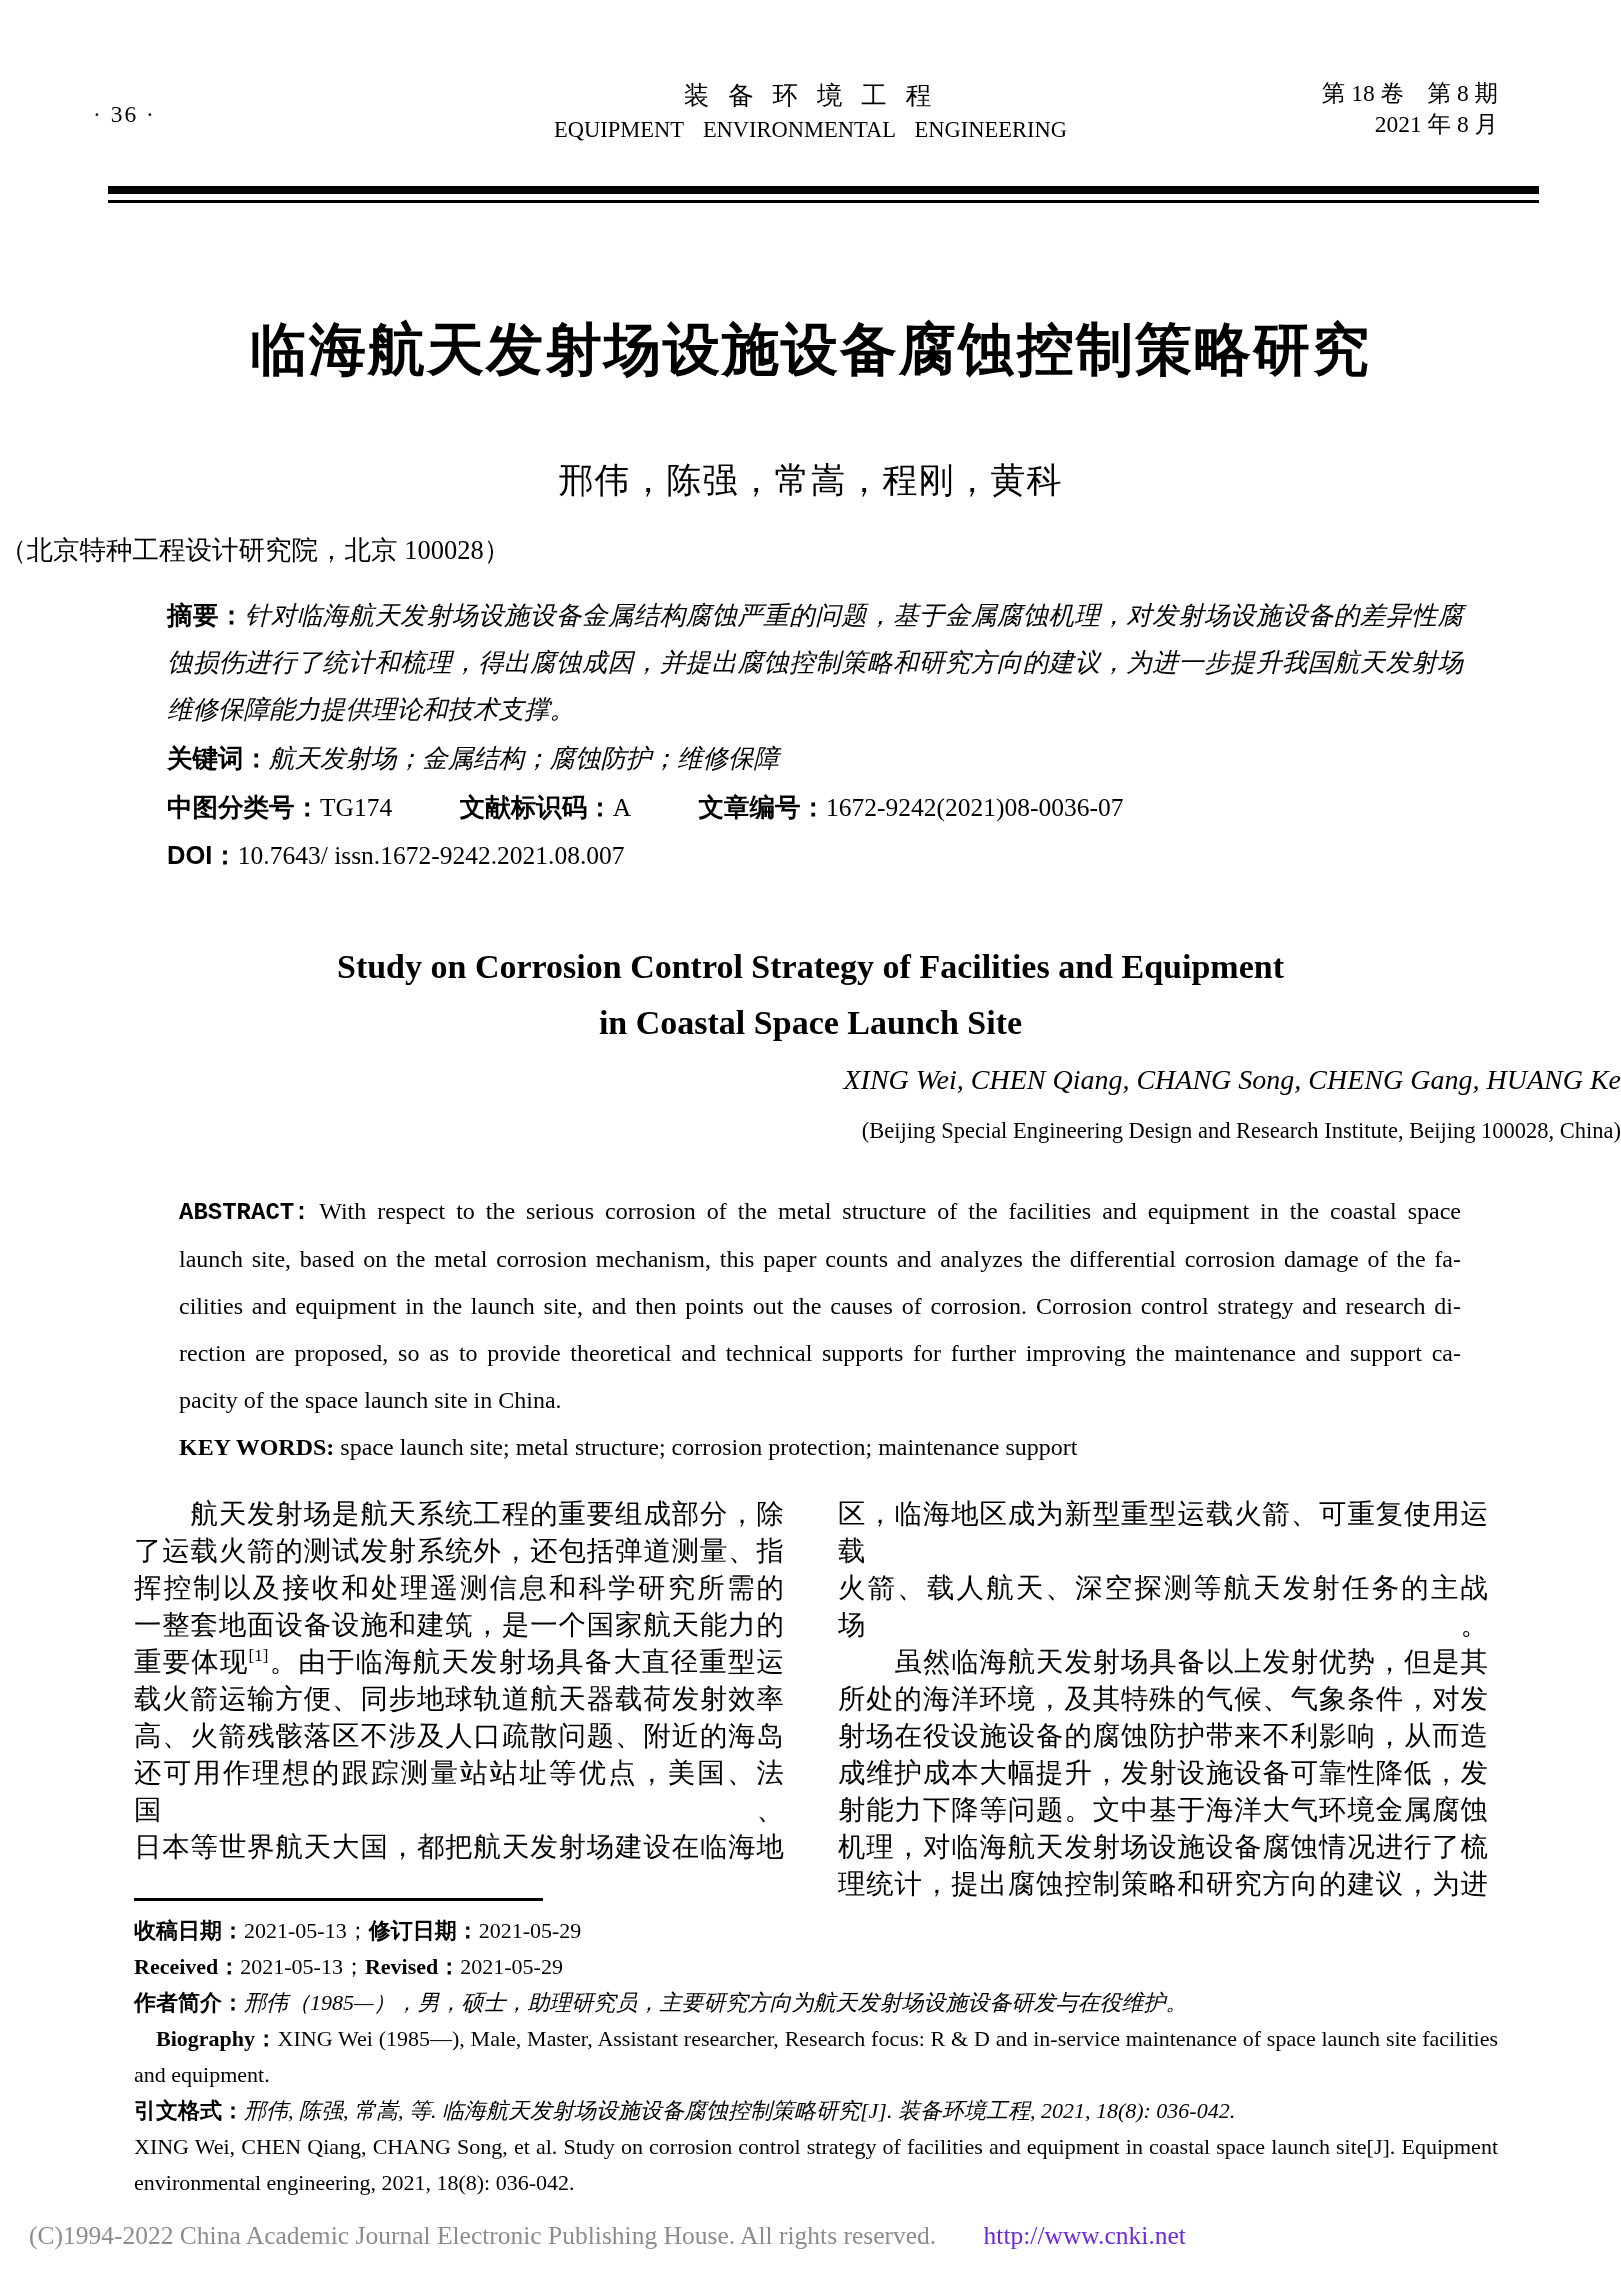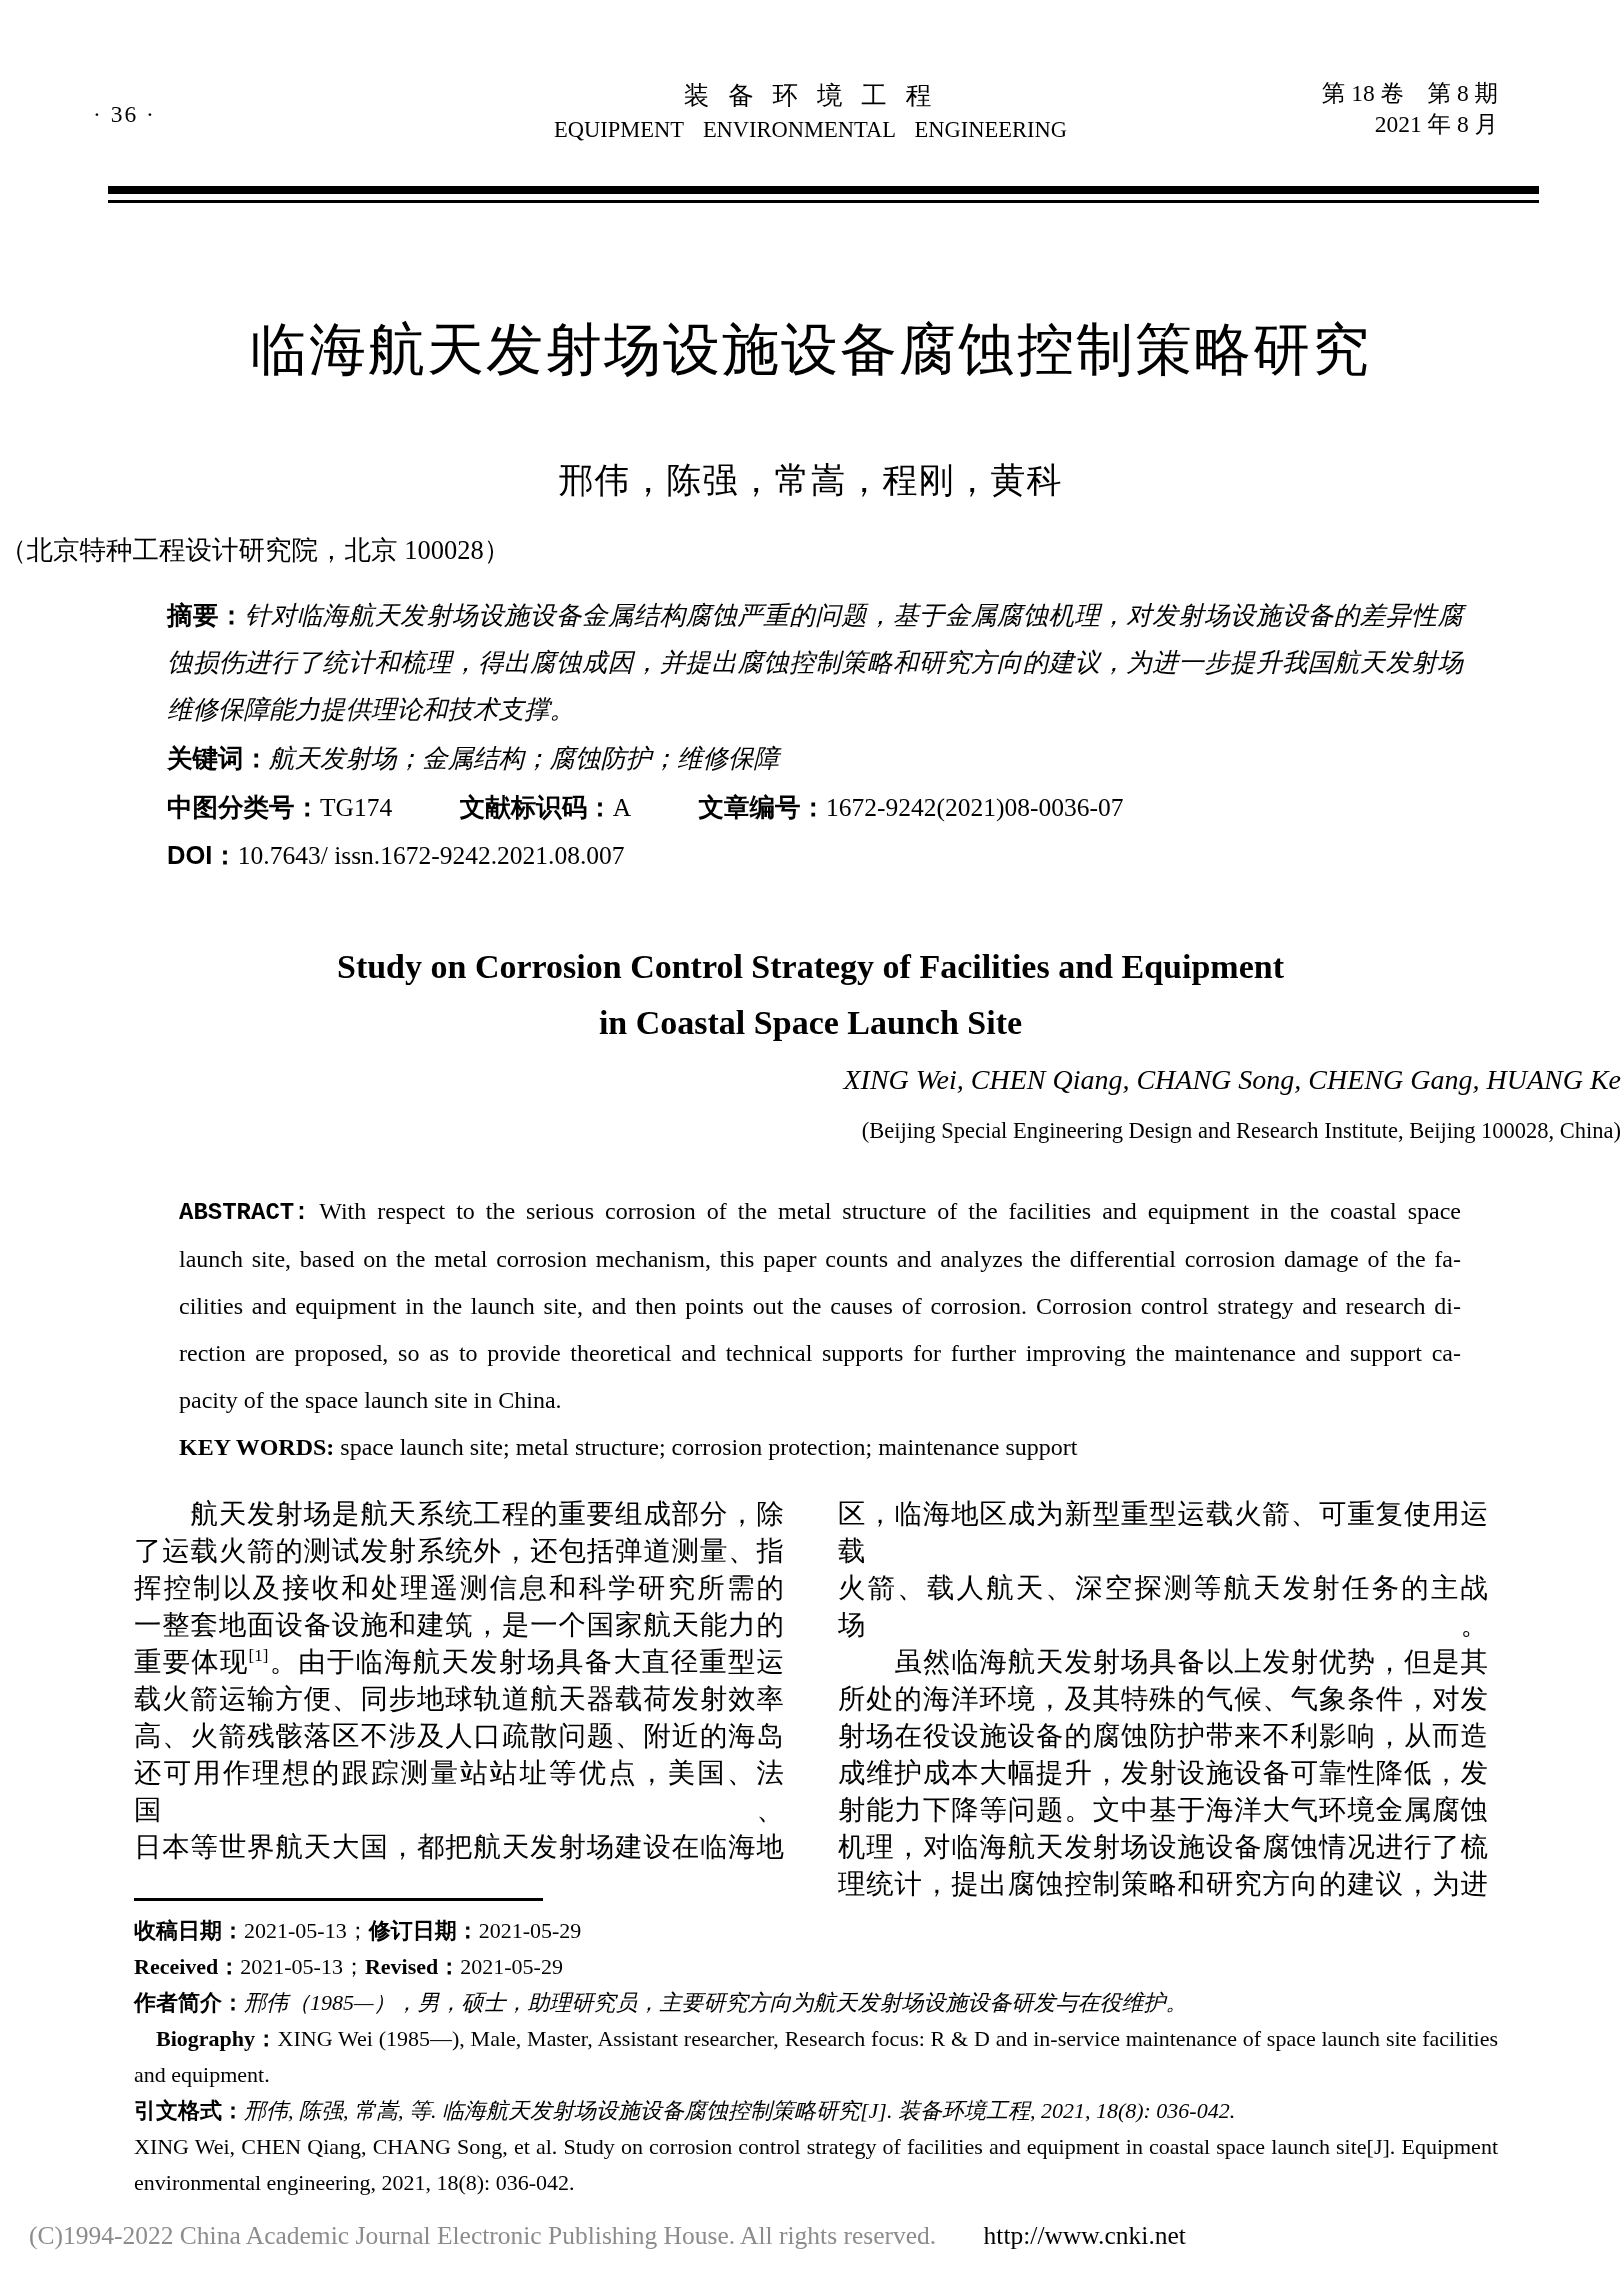--- a/index.html
+++ b/index.html
@@ -12,21 +12,21 @@
   .runhead-left   { position:absolute; left:93px;  top:101px; font-size:23.5px; letter-spacing:2px; }
   .runhead-center { position:absolute; left:0; right:0; top:78px; text-align:center; }
   .runhead-cn     { font-size:25.5px; letter-spacing:5.9px; font-family:"Liberation Sans","DejaVu Sans",sans-serif; font-weight:400; }
   .runhead-en     { font-size:22.5px; word-spacing:13.7px; margin-top:3.9px; }
   .runhead-right  { position:absolute; right:123px; top:78px; text-align:right; font-size:23.5px; line-height:31px; }
   .rule-thick { position:absolute; left:108px; width:1431px; top:186px; height:7.8px; background:#000; }
   .rule-thin  { position:absolute; left:108px; width:1431px; top:200px; height:2.9px; background:#000; }
   
   .title-cn {
     position:absolute; left:0; right:0; top:312px; text-align:center;
-    font-family:"Liberation Sans","DejaVu Sans",sans-serif; font-weight:normal;
+    font-family:"Liberation Sans","DejaVu Sans",sans-serif; font-weight:bold;
     font-size:57px; letter-spacing:2px;
   }
   .authors-cn { position:absolute; left:0; right:0; top:457px; text-align:center; font-size:35px; letter-spacing:1px; }
   .affil-cn   { position:absolute; left:0; right:0; top:532px; text-align:left; font-size:26.5px; }
   
   .absblock { position:absolute; left:167px; width:1296px; }
   .cn-abs   { top:592px; font-size:25.5px; line-height:47px; text-align:justify; }
   .kaiti    { font-style:italic; }
   .lbl      { font-family:"Liberation Sans","DejaVu Sans",sans-serif; font-weight:bold; font-style:normal; }
   .cn-kw    { top:741px; font-size:25.5px; }
@@ -47,21 +47,21 @@
   .col-left  { left:134px; }
   .col-right { left:838px; }
   .col .bline { text-align:justify; text-align-last:justify; }
   sup { font-size:0.62em; vertical-align:super; line-height:0; }
   
   .fnrule { position:absolute; left:134px; top:1898px; width:409px; height:2.9px; background:#000; }
   .fnotes { position:absolute; left:134px; width:1364px; top:1913px; font-size:22px; line-height:36px; text-align:justify; }
   .fnote  { margin:0; }
   
   .copyright { position:absolute; left:29px; top:2221px; font-size:25.5px; color:#8c8c8c; }
-  .copyright .url { margin-left:41px; color:#000000; text-decoration:none; }
+  .copyright .url { margin-left:41px; color:#6d28d9; text-decoration:none; }
 </style>
 </head>
 <body>
 
 <div class="page">
 
   <div class="runhead-left">· 36 ·</div>
   <div class="runhead-center">
     <div class="runhead-cn">装 备 环 境 工 程</div>
     <div class="runhead-en">EQUIPMENT ENVIRONMENTAL ENGINEERING</div>

